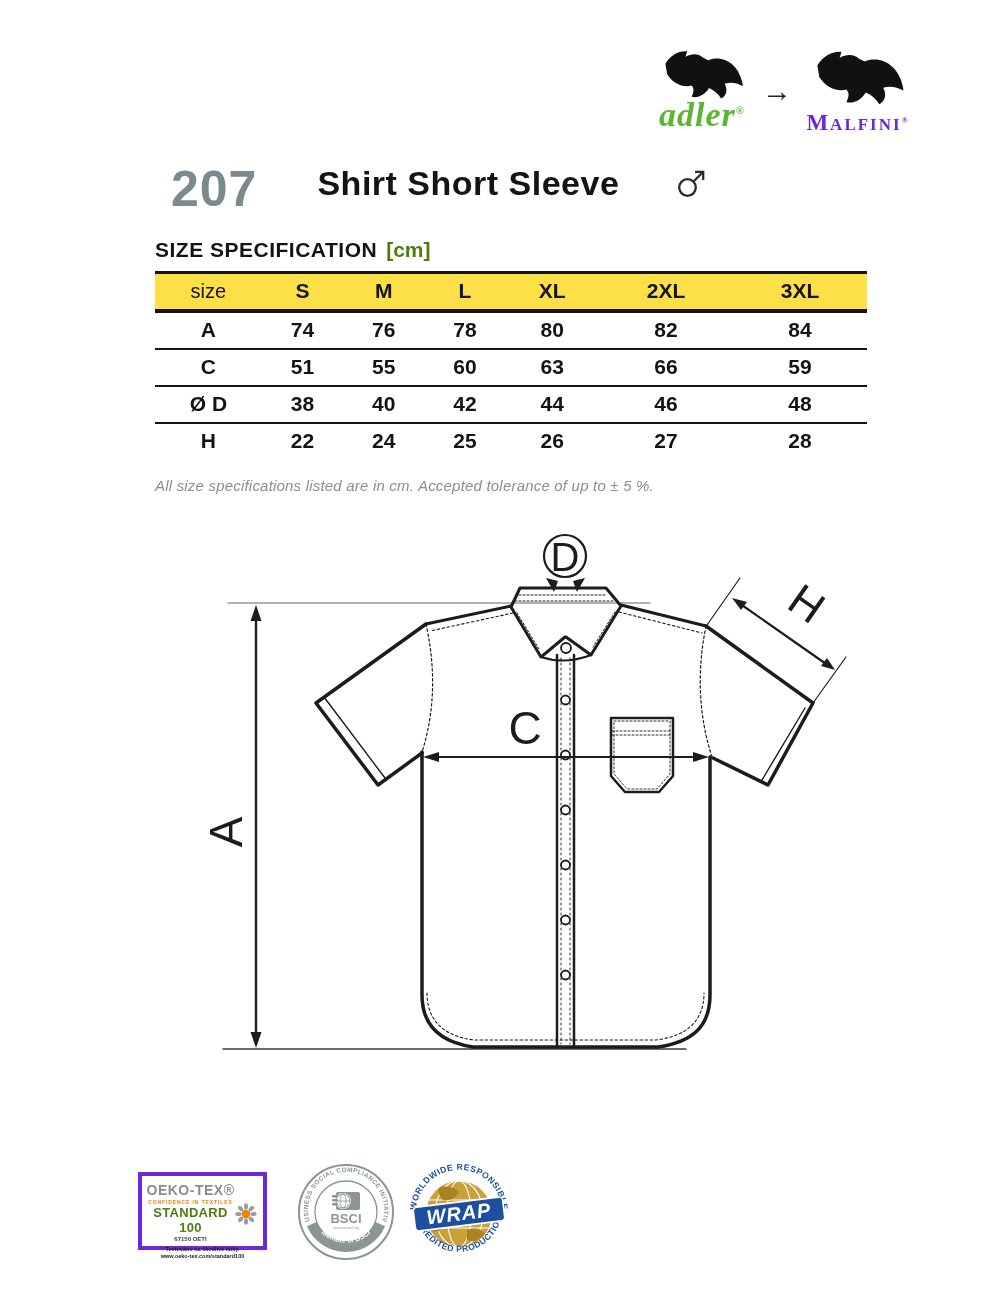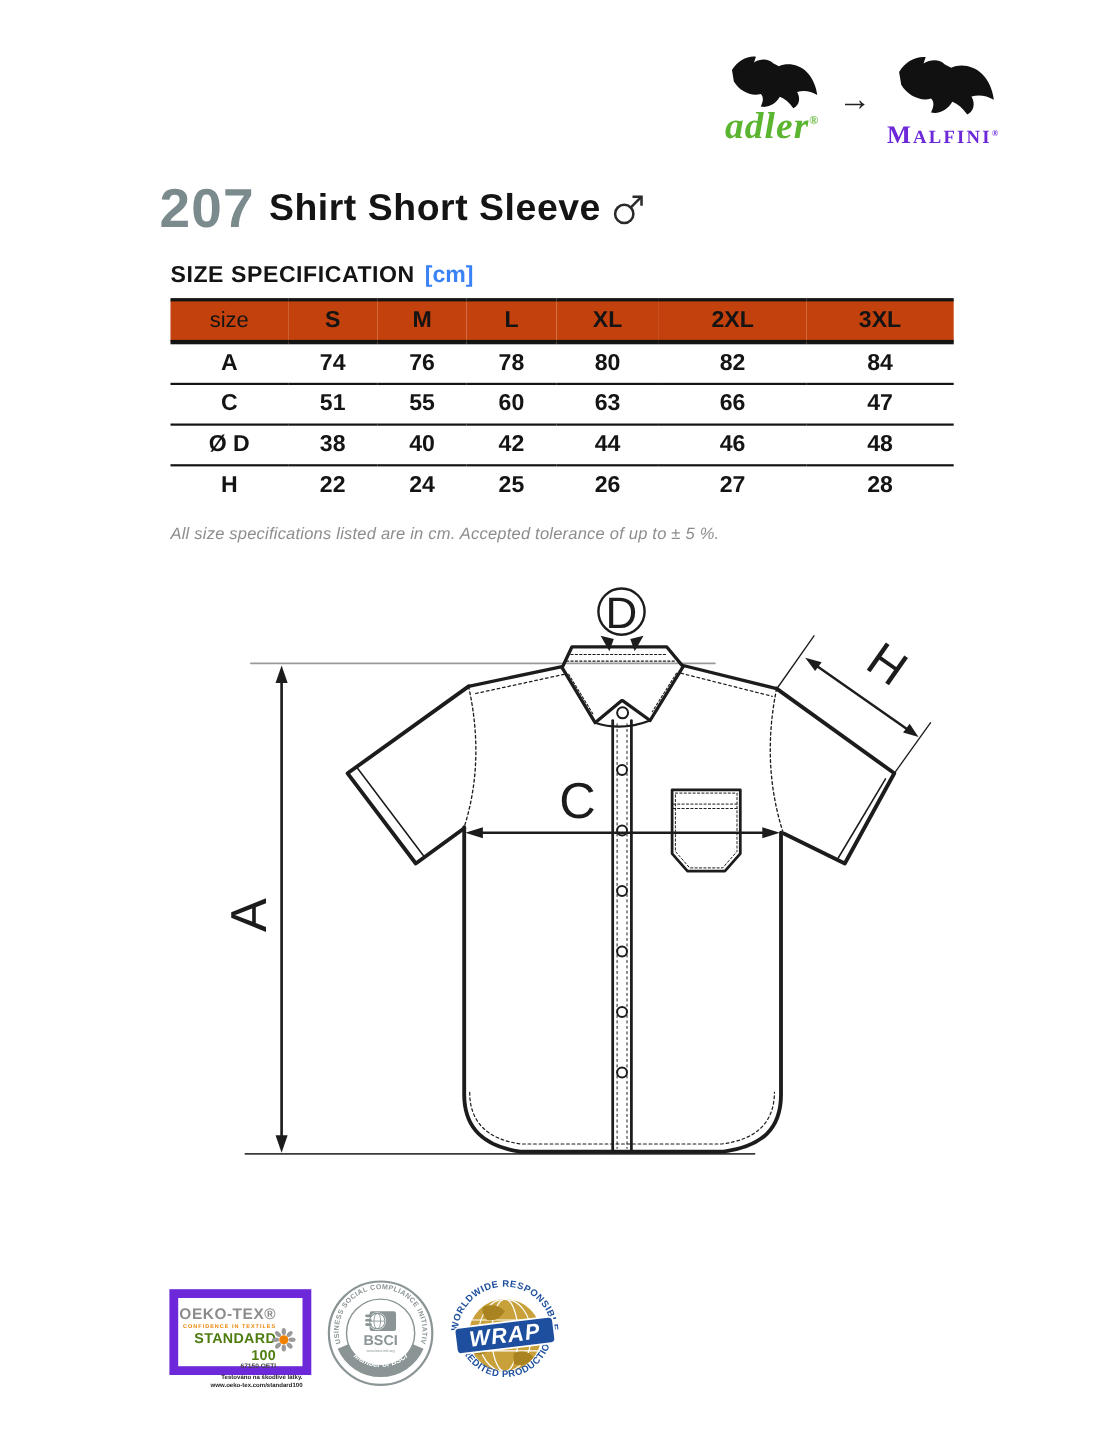--- a/index.html
+++ b/index.html
@@ -13,47 +13,47 @@
   .adler-name { font-family:"Liberation Serif", serif; font-style:italic; font-weight:700;
                 font-size:34px; color:#5cb531; line-height:1; margin-top:-4px; letter-spacing:1px; }
   .adler-name sup { font-size:11px; color:#5cb531; }
   .transition-arrow { font-size:30px; color:#222; margin:28px 14px 0 14px; line-height:1; }
   .malfini-name { display:block; font-family:"Liberation Serif", serif; font-weight:700;
                   font-size:17px; letter-spacing:2px; color:#6d28d9; text-transform:uppercase; margin-top:2px; }
   .malfini-name::first-letter { font-size:23px; }
   .malfini-name sup { font-size:8px; }
 
   
-  .title-row { position:absolute; left:107px; top:164px; display:flex; align-items:center; }
+  .title-row { position:absolute; left:133px; top:164px; display:flex; align-items:flex-start;gap:47px; }
   .product-code { font-size:50px; font-weight:700; color:#7b8a8c; letter-spacing:1px; line-height:1; }
   .product-name { font-size:34px; font-weight:700; color:#141414; margin-left:13px; letter-spacing:0.5px; }
   .gender-icon { margin-left:10px; position:relative; top:3px; }
 
   
   .spec { position:absolute; left:117px; top:238px; width:712px; }
   .spec-heading-row { display:flex; align-items:baseline; margin-bottom:9px; }
   .spec-heading { font-size:21px; font-weight:700; letter-spacing:0.5px; color:#141414; }
-  .spec-unit { font-size:21px; font-weight:700; color:#3b82f6; margin-left:9px; }
+  .spec-unit { font-size:21px; font-weight:700; color:#4d7c0f; margin-left:9px; }
   table.spec-table { width:100%; border-collapse:collapse; }
   .spec-table th, .spec-table td { text-align:center; font-size:21px; padding:5px 0 6px 0; }
-  .spec-table thead th { background:#c2410c; font-weight:700;
+  .spec-table thead th { background:#fde047; font-weight:700;
                          border-top:3px solid #141414; border-bottom:4px solid #141414; }
   .spec-table thead th.size-col { font-weight:400; font-size:20px; }
   .spec-table td.row-label { font-weight:700; }
   .spec-table td { font-weight:700; }
   .spec-table tbody tr + tr td { border-top:2px solid #141414; }
   .spec-table col.c0 { width:15%; }
   .spec-note { margin-top:18px; font-style:italic; color:#8d8d8d; font-size:15px; letter-spacing:0.2px; }
 
   
   .diagram-svg { position:absolute; left:0; top:0; width:1000px; height:1300px; pointer-events:none; }
 
   
-  .oeko-box { position:absolute; left:116px; top:1172px; width:129px; height:78px;
-              border:8px solid #6d28d9; background:#fff; padding-top:6px; text-align:right; }
+  .oeko-box { position:absolute; left:100px; top:1172px; width:129px; height:78px;
+              border:4px solid #6d28d9; background:#fff; padding-top:6px; text-align:center; }
   .oeko-inner { padding-right:24px; }
   .oeko-title { font-size:14px; font-weight:700; color:#8c8c8c; letter-spacing:0.5px; }
   .oeko-sub { font-size:5px; font-weight:700; color:#ef8200; letter-spacing:0.9px; margin-top:1px; }
   .oeko-standard { font-size:13px; font-weight:700; color:#4d7c0f; letter-spacing:0.3px; }
   .oeko-license { font-size:6px; font-weight:700; color:#444; margin-top:1px; }
   .oeko-claim { font-size:5.5px; font-weight:700; color:#222; margin-top:4px; }
   .oeko-url { font-size:5.5px; font-weight:700; color:#222; margin-top:1px; }
   .oeko-flower { position:absolute; right:5px; top:26px; }
   .cert-bsci { position:absolute; left:258px; top:1162px; }
   .cert-wrap { position:absolute; left:371px; top:1162px; }
@@ -127,21 +127,21 @@
           <td>82</td>
           <td>84</td>
         </tr>
         <tr>
           <td class="row-label">C</td>
           <td>51</td>
           <td>55</td>
           <td>60</td>
           <td>63</td>
           <td>66</td>
-          <td>47</td>
+          <td>59</td>
         </tr>
         <tr>
           <td class="row-label">Ø D</td>
           <td>38</td>
           <td>40</td>
           <td>42</td>
           <td>44</td>
           <td>46</td>
           <td>48</td>
         </tr>

